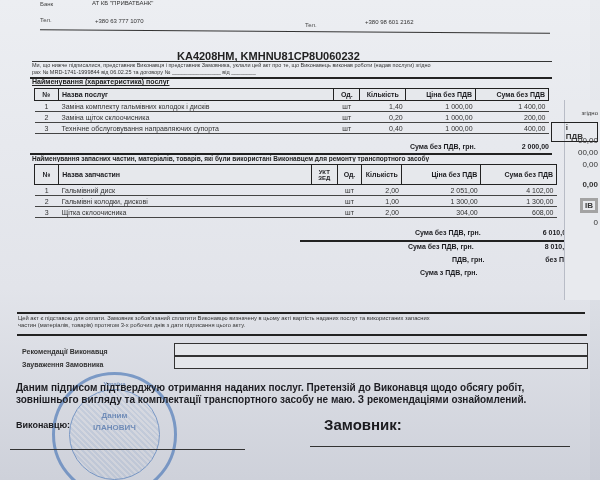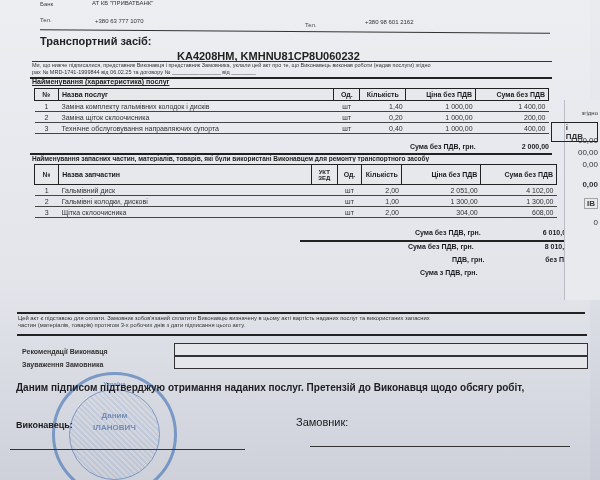--- a/index.html
+++ b/index.html
@@ -50,21 +50,20 @@
 <div class="page">
 
   <div class="abs hdr-label" style="left:40px;top:1px;">Банк</div>
   <div class="abs small" style="left:92px;top:0px;">АТ КБ "ПРИВАТБАНК"</div>
   <div class="abs hdr-label" style="left:40px;top:17px;">Тел.</div>
   <div class="abs small" style="left:95px;top:18px;">+380 63 777 1070</div>
   <div class="abs hdr-label" style="left:305px;top:22px;">Тел.</div>
   <div class="abs small" style="left:365px;top:19px;">+380 98 601 2162</div>
   <div class="thin-line" style="left:40px;top:31px;width:510px;transform:rotate(0.4deg);"></div>
 
-  <div class="abs title" style="left:40px;top:35px;">Транспортний засіб:</div>
   <div class="abs title" style="left:177px;top:50px;">KA4208HM, KMHNU81CP8U060232</div>
 
   <div class="thin-line" style="left:32px;top:61px;width:520px;"></div>
   <div class="abs small" style="left:32px;top:62px;width:520px;white-space:nowrap;overflow:hidden;font-size:5.5px;">Ми, що нижче підписалися, представник Виконавця і представник Замовника, уклали цей акт про те, що Виконавець виконав роботи (надав послуги) згідно</div>
   <div class="abs small" style="left:32px;top:69px;width:520px;white-space:nowrap;overflow:hidden;font-size:5.5px;">рах № MRD-1741-1999844 від 06.02.25 та договору № ________________ від ________</div>
 
   <div class="bold-line" style="left:30px;top:77px;width:522px;"></div>
   <div class="abs sec-title" style="left:32px;top:78px;">Найменування (характеристика) послуг</div>
 
   <table style="left:34px;top:88px;width:515px;">
@@ -177,29 +176,30 @@
   <div class="remark-box" style="left:174px;top:356px;width:414px;"><span></span></div>
 
   <div class="stamp">
     <div class="stamp-inner"></div>
     <div class="stamp-text" style="top:6px;font-size:6px;">Україна</div>
     <div class="stamp-text" style="top:36px;">Даним</div>
     <div class="stamp-text" style="top:48px;">ІЛАНОВИЧ</div>
   </div>
 
   <div class="abs confirm" style="left:16px;top:382px;">Даним підписом підтверджую отримання наданих послуг. Претензій до Виконавця щодо обсягу робіт,</div>
-
-  <div class="abs" style="left:16px;top:420px;font-size:9px;font-weight:bold;">Виконавець:</div>
+  <div class="abs confirm" style="left:16px;top:394px;">зовнішнього вигляду та комплектації транспортного засобу не маю. З рекомендаціями ознайомлений.</div>
+
+  <div class="abs" style="left:16px;top:420px;font-size:9px;font-weight:bold;">Виконавцю:</div>
   <div class="sign-line" style="left:10px;top:449px;width:235px;"></div>
-  <div class="abs" style="left:296px;top:416px;font-size:11px;font-weight:normal;">Замовник:</div>
+  <div class="abs" style="left:324px;top:416px;font-size:15px;font-weight:bold;">Замовник:</div>
   <div class="sign-line" style="left:310px;top:446px;width:260px;"></div>
 </div>
 
 <div class="edge-page">
   <div class="cell" style="top:10px;font-size:6px;font-weight:normal;">згідно</div>
   <div class="cell" style="top:22px;border:1px solid #222;padding:0 14px;">і ПДВ</div>
   <div class="cell" style="top:36px;font-weight:normal;">00,00</div>
   <div class="cell" style="top:48px;font-weight:normal;">00,00</div>
   <div class="cell" style="top:60px;font-weight:normal;">0,00</div>
   <div class="cell" style="top:80px;">0,00</div>
-  <div class="cell" style="top:98px;border:1px solid #a3a3a3;padding:0 2px;">ІВ</div>
+  <div class="cell" style="top:98px;border:3px solid #a3a3a3;padding:0 2px;">ІВ</div>
   <div class="cell" style="top:118px;font-weight:normal;">0</div>
 </div>
 
 </body></html>

